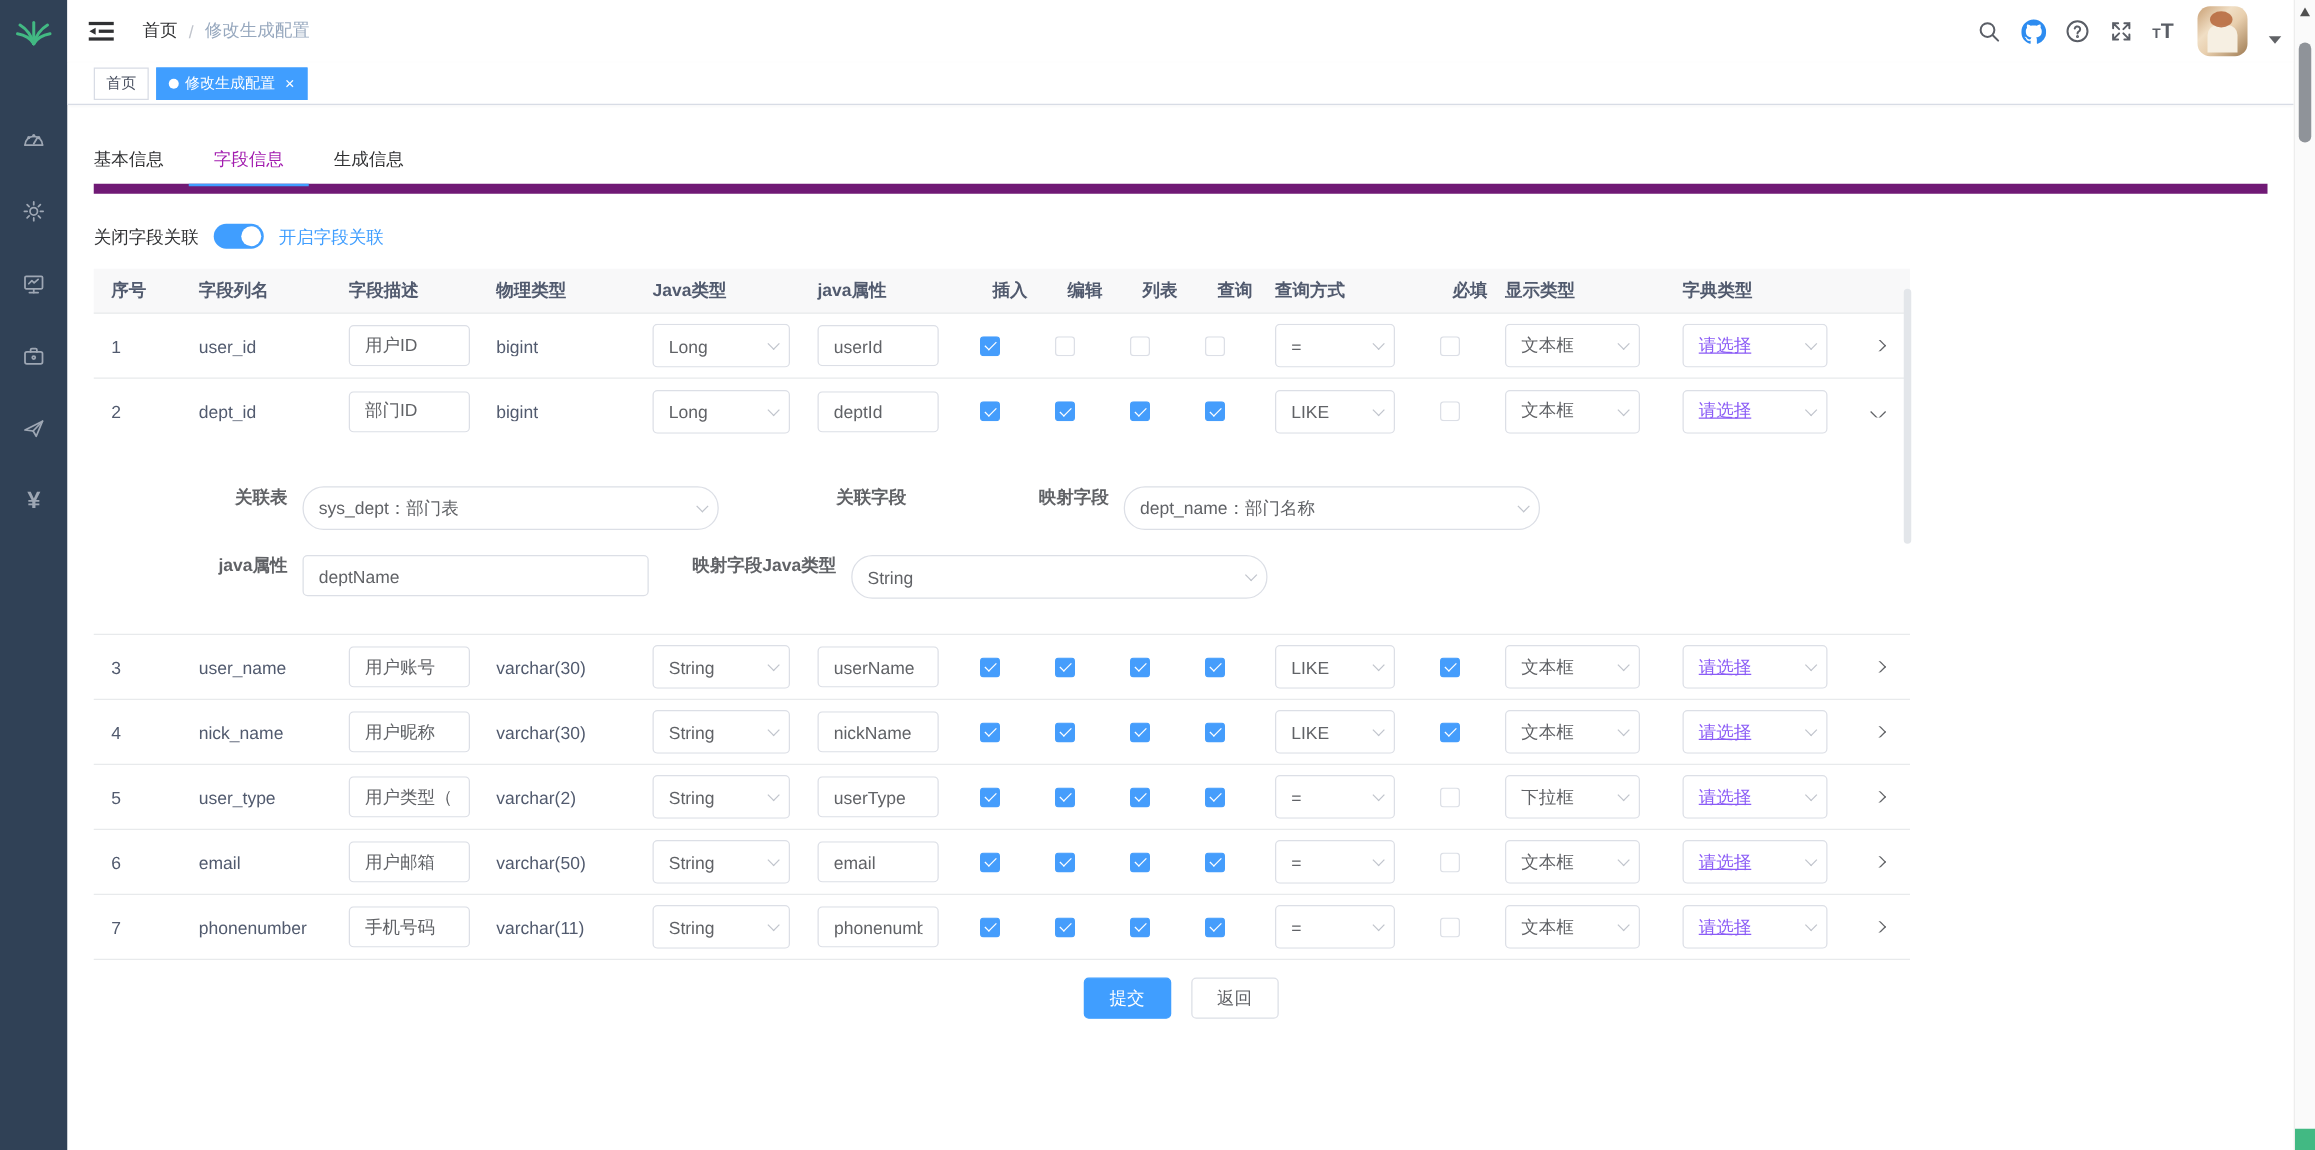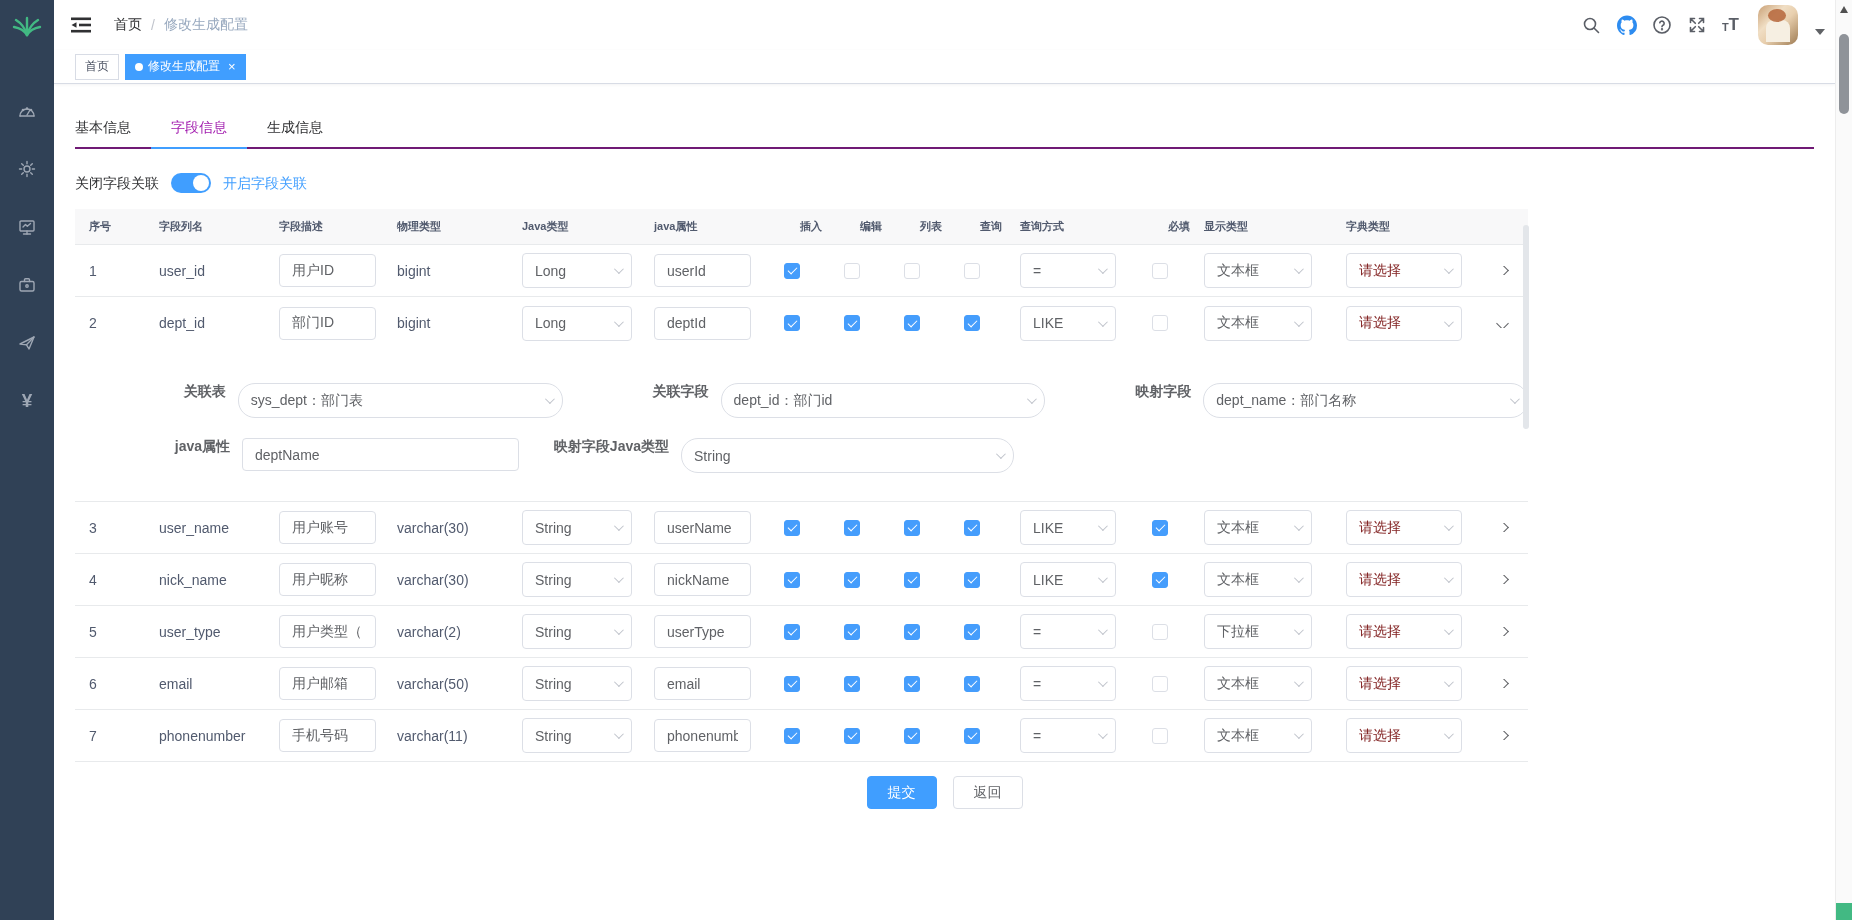--- a/index.html
+++ b/index.html
@@ -42,48 +42,48 @@
   .tags-bar { height:34px; border-bottom:1px solid #d8dce5; box-shadow:0 1px 3px rgba(0,21,41,.05); display:flex; align-items:center; padding-left:21px; gap:6px; background:#fff; }
   .tag { height:26px; display:inline-flex; align-items:center; padding:0 9px; border:1px solid #d8dce5; background:#fff; color:#495060; font-size:12px; cursor:pointer; }
   .tag.active { background:#409eff; border-color:#409eff; color:#fff; gap:5px; }
   .tag .dot { width:8px; height:8px; border-radius:50%; background:#fff; }
   .tag .x { font-size:13px; margin-left:3px; cursor:pointer; }
 
   
   .content { padding:0 21px; }
 
   
-  .tabs { display:flex; border-bottom:2px solid #701a75; margin-top:23px; }
+  .tabs { display:flex; border-bottom:8px solid #701a75; margin-top:23px; }
   .tab { padding:0 20px; height:40px; line-height:40px; font-size:14px; color:#303133; cursor:pointer; position:relative; }
   .tab:first-child { padding-left:0; }
   .tab.active { color:#a21caf; }
   .tab.active::after { content:""; position:absolute; left:0; right:0; bottom:-2px; height:2px; background:#409eff; }
 
   
   .toggle-row { display:flex; align-items:flex-end; margin-top:24px; gap:12px; }
   .toggle-off-label { color:#303133; }
   .switch { width:40px; height:20px; border-radius:10px; background:#409eff; position:relative; cursor:pointer; flex:0 0 40px; }
   .switch .knob { position:absolute; right:2px; top:2px; width:16px; height:16px; border-radius:50%; background:#fff; }
   .toggle-on-label { color:#409eff; cursor:pointer; }
 
   
   .tablewrap { position:relative; margin-top:16px; width:1453px; }
   .grid { display:grid; grid-template-columns:70px 120px 118px 125px 132px 122px 60px 60px 60px 60px 128px 60px 142px 150px 40px; align-items:center; }
-  .thead { background:#f8f8f9; height:36px; border-bottom:1px solid #e8eaec; color:#515a6e; font-weight:bold; font-size:11px; }
+  .thead { background:#f8f8f9; height:36px; border-bottom:1px solid #e8eaec; color:#515a6e; font-weight:bold; font-size:14px; }
   .th { padding-left:14px; white-space:nowrap; }
   .th.ctr { padding-left:0; text-align:right; }
   .th.p18 { padding-left:18px; }
   .t-row { height:52px; border-bottom:1px solid #e8eaec; }
   .c { padding-left:14px; display:flex; align-items:center; overflow:hidden; }
   .c.ctr { padding-left:0; justify-content:center; }
   .c.p18 { padding-left:18px; }
   .seq,.cname,.ctype { color:#515a6e; }
   .inp { width:97px; height:33px; border:1px solid #dcdfe6; border-radius:4px; padding:0 12px; font-size:14px; color:#606266; font-family:inherit; background:#fff; outline:none; }
   .sel { height:35px; border:1px solid #dcdfe6; border-radius:4px; background:#fff; display:flex; align-items:center; padding:0 10px 0 12px; justify-content:space-between; cursor:pointer; color:#606266; }
-  .sel .ph { color:#7f1d1d; }
+  .sel .ph { color:#8b5cf6;text-decoration:underline; }
   .w110 { width:110px; } .w96 { width:96px; } .w108 { width:108px; } .w116 { width:116px; } .w277 { width:333px;border-radius:17px; }
   .arr { width:7px; height:7px; border-right:1.6px solid #c0c4cc; border-bottom:1.6px solid #c0c4cc; transform:rotate(45deg) translateY(-2px); flex:0 0 7px; }
   .cb { width:16px; height:16px; border:1px solid #dcdfe6; border-radius:3px; background:#fff; cursor:pointer; position:relative; }
   .cb.checked { background:#459dfc; border-color:#459dfc; }
   .cb.checked::after { content:""; position:absolute; left:5px; top:1.5px; width:4px; height:8px; border-right:1.8px solid #fff; border-bottom:1.8px solid #fff; transform:rotate(45deg); }
   .chev { width:9px; height:9px; border-right:1.6px solid #606266; border-bottom:1.6px solid #606266; transform:rotate(-45deg); cursor:pointer; }
   .chev.checked { transform:rotate(45deg); }
 
   
   .expand-panel { border-bottom:1px solid #e8eaec; padding:18px 0 28px 0; }
@@ -371,24 +371,20 @@
           </div>
 
           <div class="expand-panel">
             <div class="x-row">
               <span class="x-label">关联表</span>
               <div class="sel w277">
                   <span>sys_dept：部门表</span>
                   <i class="arr"></i>
                 </div>
               <span class="x-label w2">关联字段</span>
-              <div class="sel w277">
-                  <span>dept_id：部门id</span>
-                  <i class="arr"></i>
-                </div>
               <span class="x-label w2">映射字段</span>
               <div class="sel w277">
                   <span>dept_name：部门名称</span>
                   <i class="arr"></i>
                 </div>
             </div>
             <div class="x-row" style="margin-top:20px">
               <span class="x-label">java属性</span>
               <input class="inp" style="width: 277px;" value="deptName">
               <span class="x-label w2">映射字段Java类型</span>

